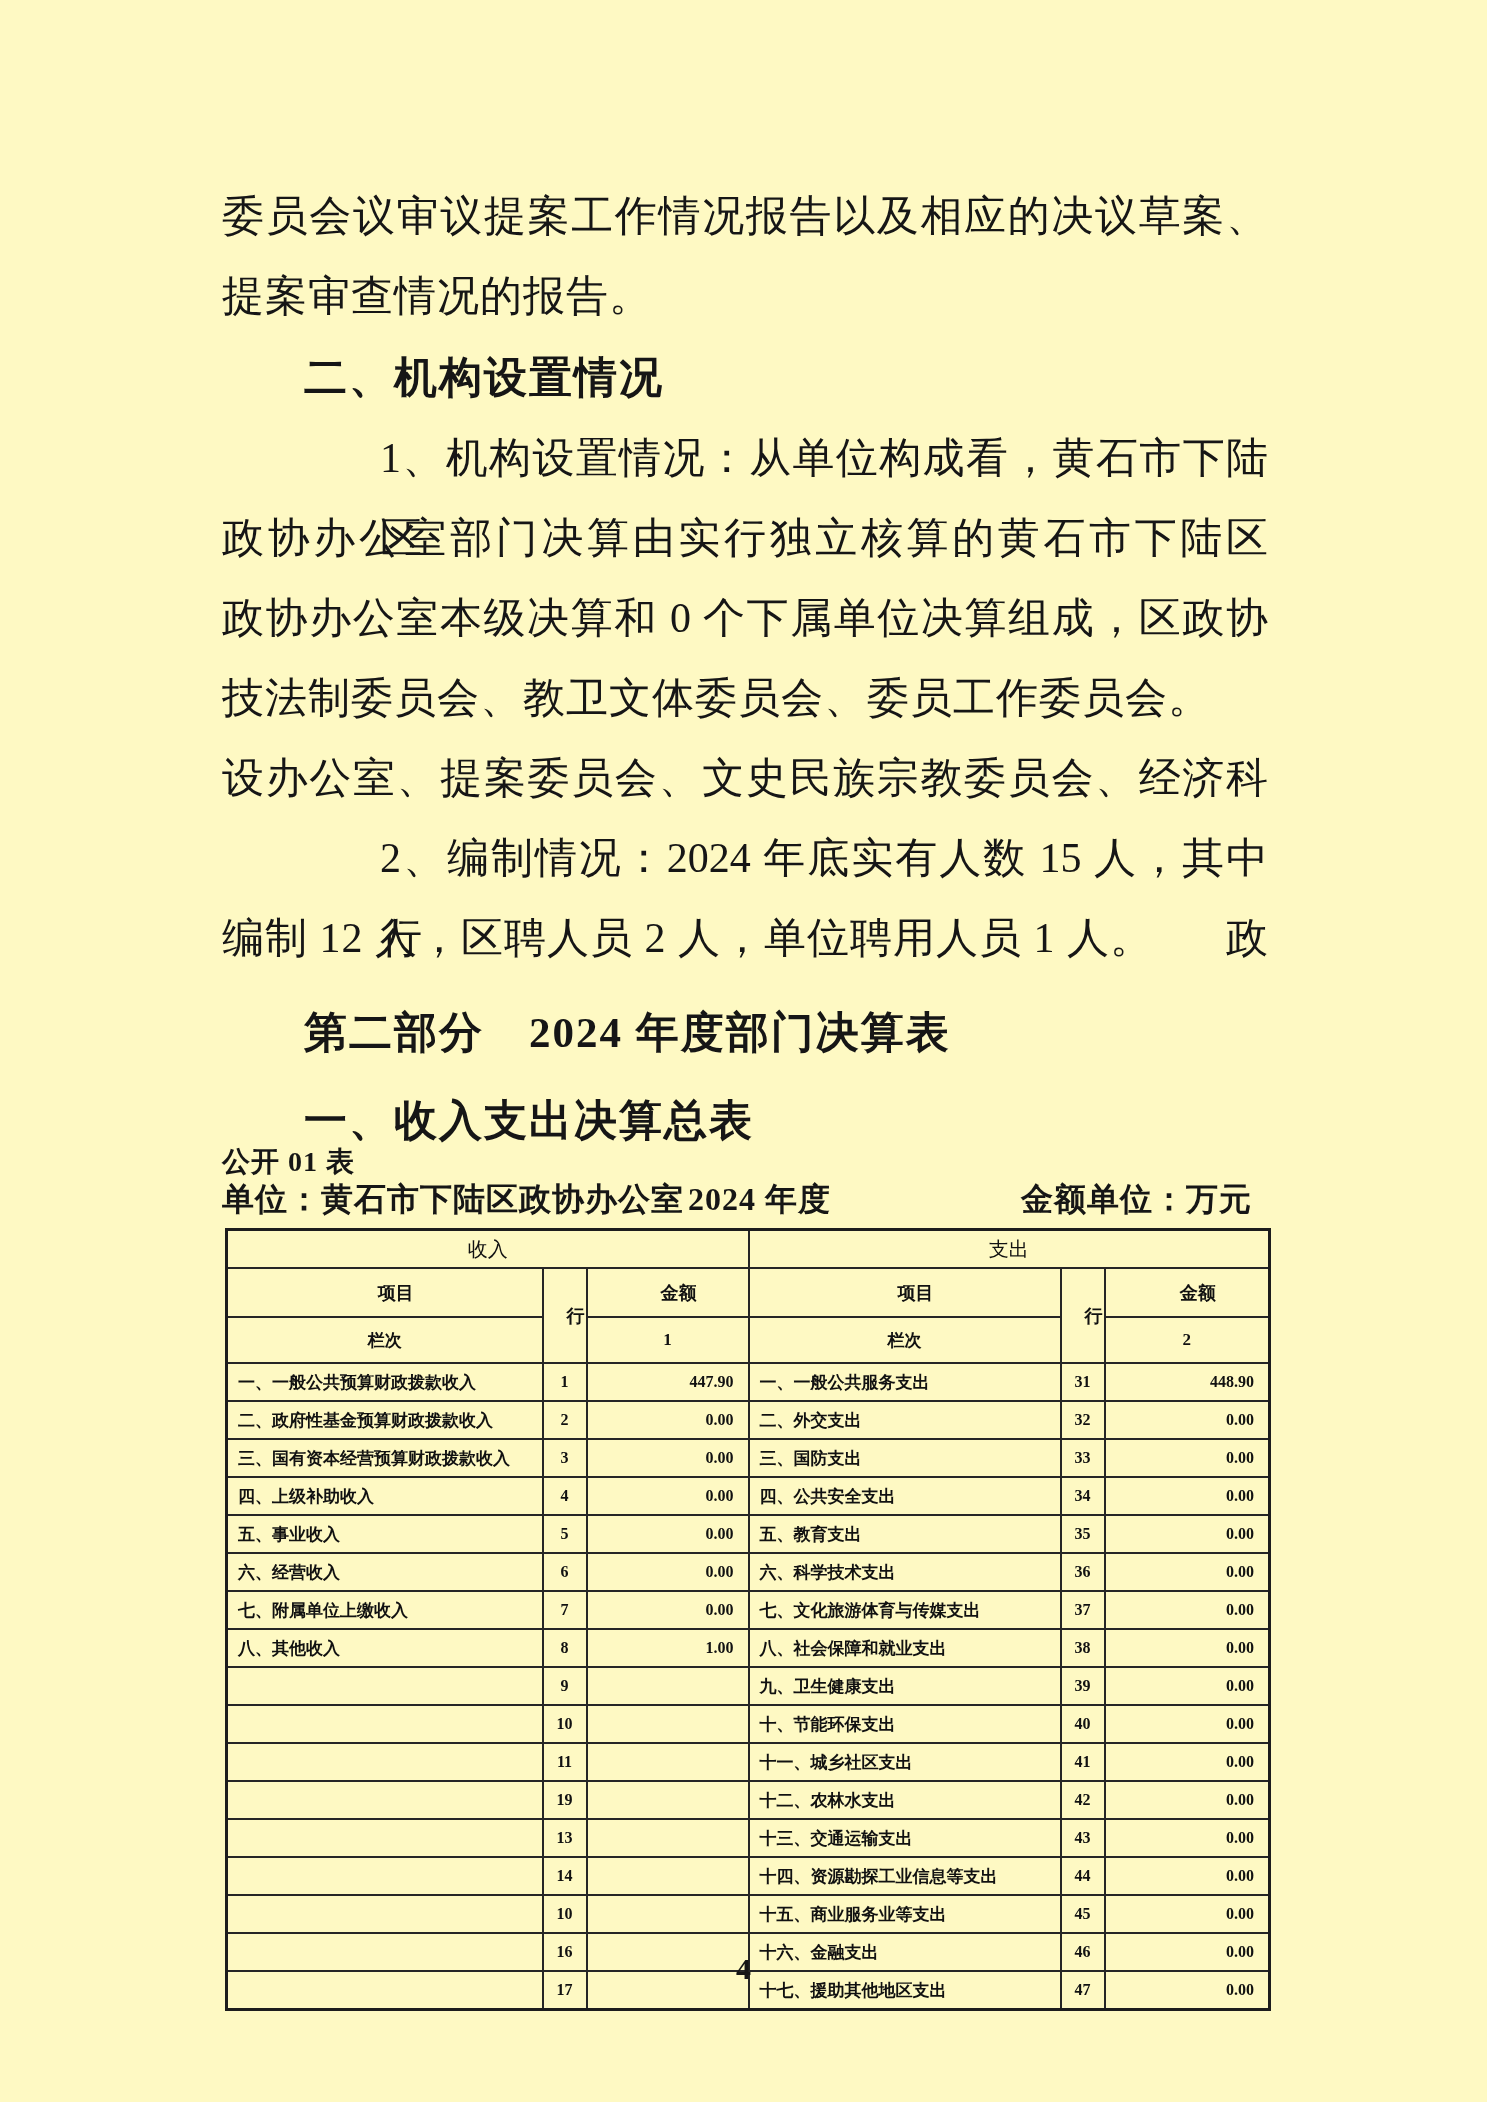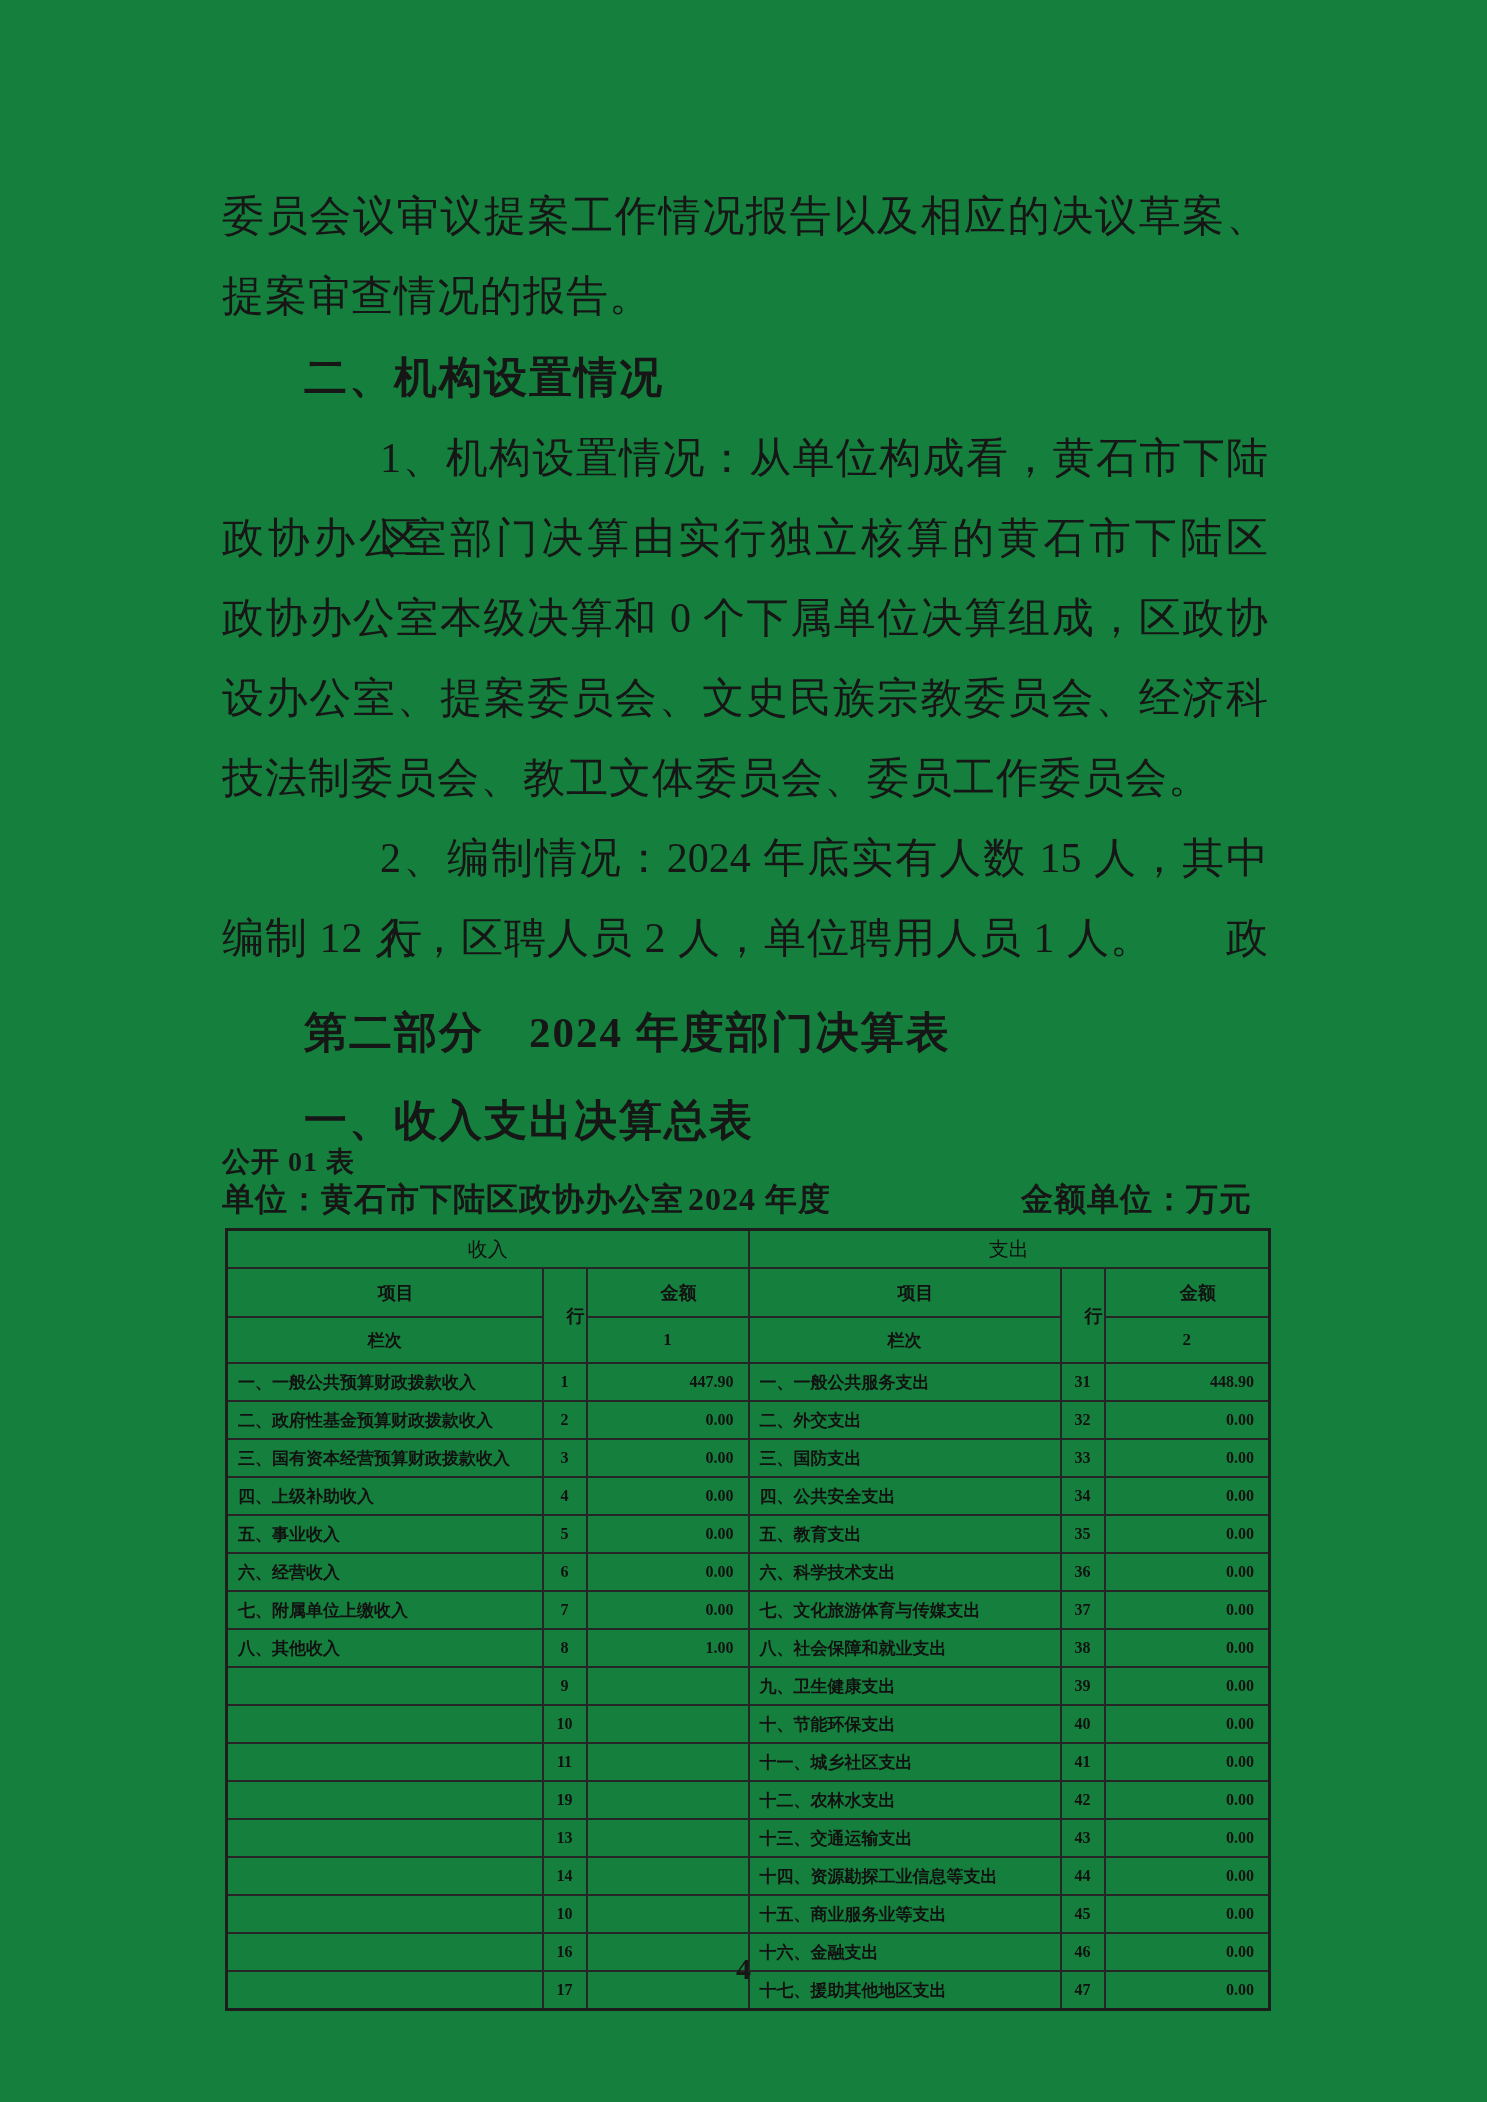--- a/index.html
+++ b/index.html
@@ -1,20 +1,20 @@
 <!DOCTYPE html>
 <html><head>
 <meta charset="utf-8">
 <style>
   html,body{margin:0;padding:0;background:#e8e8e8;}
   .page{
     position:relative;
     width:1487px;height:2102px;
     margin:0 auto;
-    background:#15803d;
+    background:#fef9c3;
     color:#161616;
     font-family:"Liberation Serif","DejaVu Serif",serif;
     overflow:hidden;
   }
   
   .textblock{position:absolute;left:222px;width:1046px;}
   .line{
     height:80px;line-height:80px;
     font-size:42px;letter-spacing:1px;
     white-space:nowrap;
@@ -75,22 +75,22 @@
     <div class="line j">委员会议审议提案工作情况报告以及相应的决议草案、</div>
     <div class="line">提案审查情况的报告。</div>
   </div>
 
   <div class="heading" style="top:338px;">二、机构设置情况</div>
 
   <div class="textblock" style="top:418px;">
     <div class="line j indent">1、机构设置情况：从单位构成看，黄石市下陆区</div>
     <div class="line j">政协办公室部门决算由实行独立核算的黄石市下陆区</div>
     <div class="line j">政协办公室本级决算和 0 个下属单位决算组成，区政协</div>
+    <div class="line">技法制委员会、教卫文体委员会、委员工作委员会。</div>
     <div class="line j">设办公室、提案委员会、文史民族宗教委员会、经济科</div>
-    <div class="line">技法制委员会、教卫文体委员会、委员工作委员会。</div>
   </div>
 
   <div class="textblock" style="top:818px;">
     <div class="line j indent">2、编制情况：2024 年底实有人数 15 人，其中行政</div>
     <div class="line">编制 12 人，区聘人员 2 人，单位聘用人员 1 人。</div>
   </div>
 
   <div class="heading" style="top:993px;">第二部分　2024 年度部门决算表</div>
 
   <div class="heading" style="top:1081px;">一、收入支出决算总表</div>

